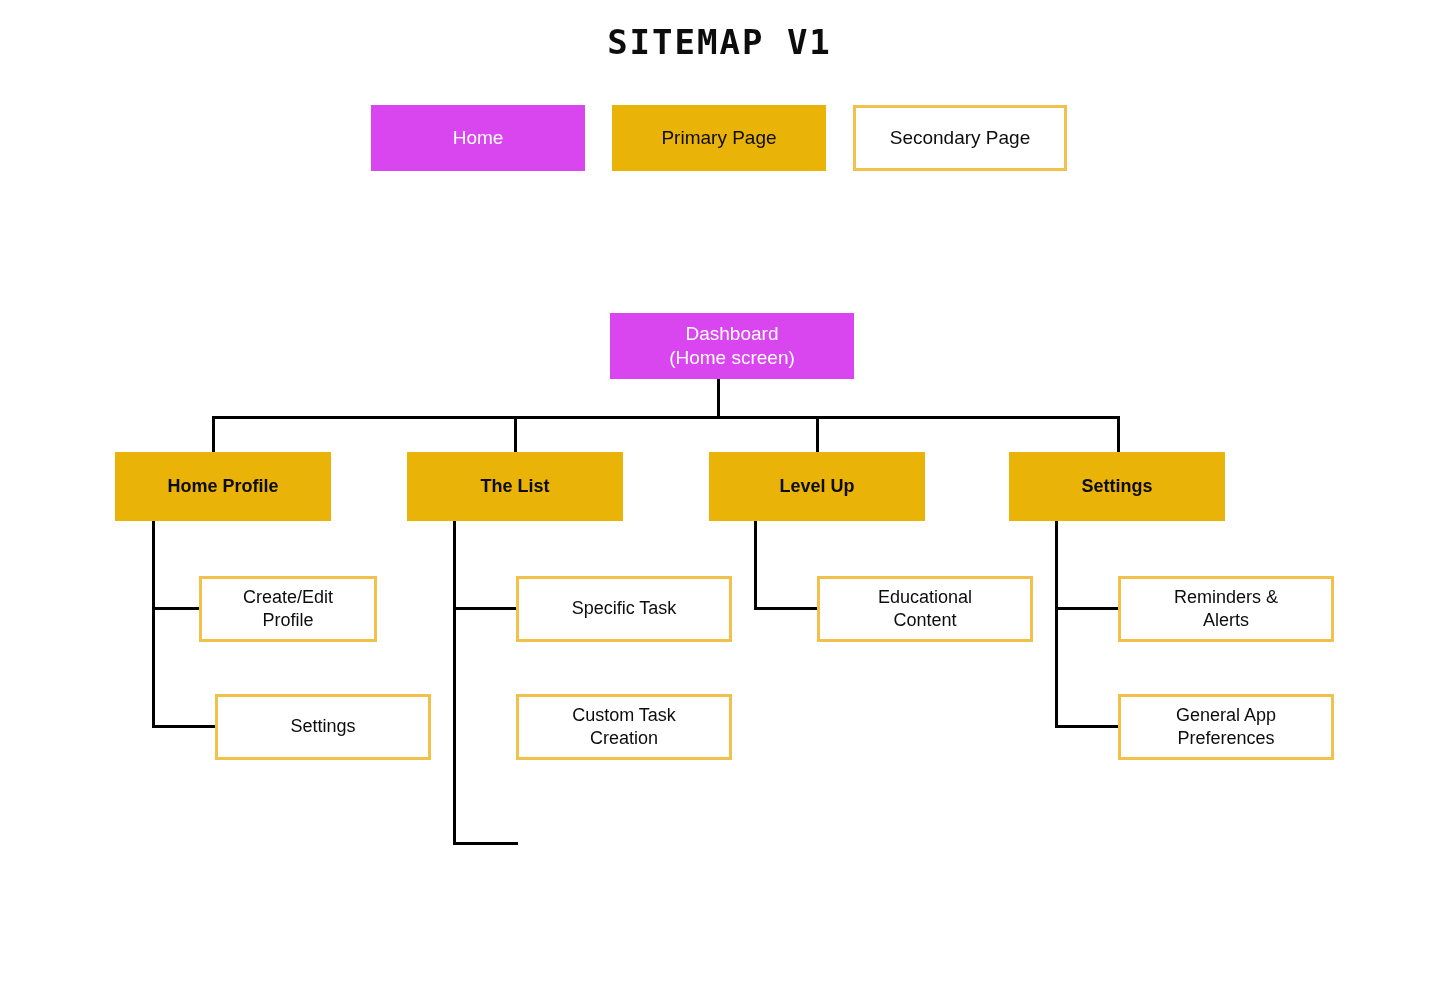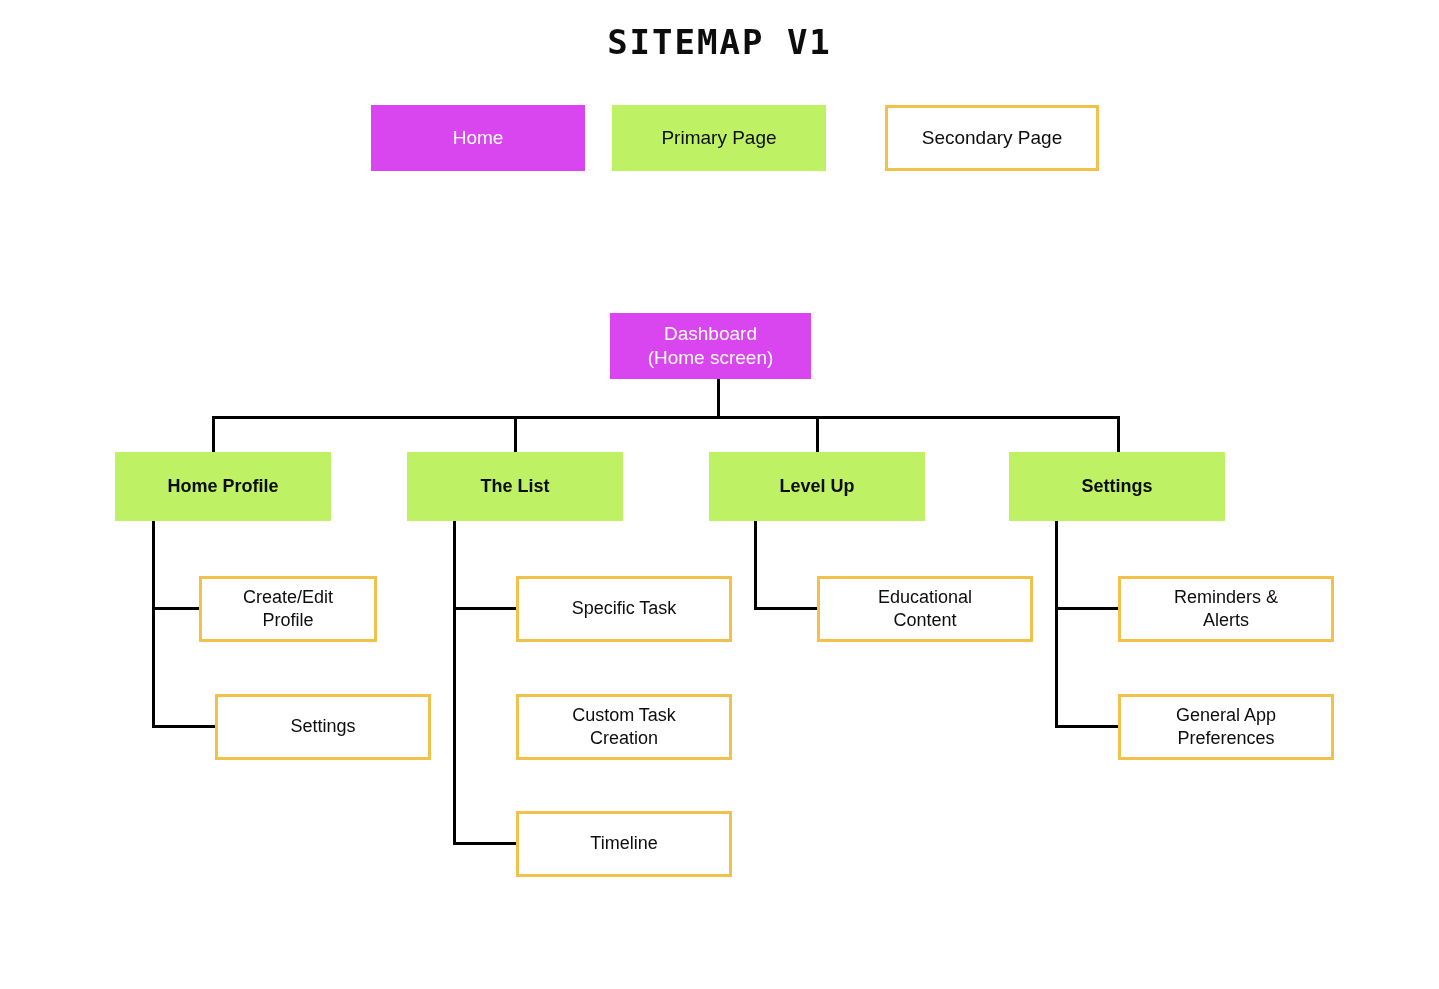--- a/index.html
+++ b/index.html
@@ -48,21 +48,21 @@
     white-space: pre-line;
   }
   .node-home {
     background: #d946ef;
     color: #ffffff;
     border: none;
     font-size: 19px;
     font-weight: 400;
   }
   .node-primary {
-    background: #bef264;
+    background: #eab308;
     color: #0d0d0d;
     border: none;
     font-size: 18px;
     font-weight: 700;
   }
   .node-secondary {
     background: #ffffff;
     color: #0d0d0d;
     border: 3px solid #F2C14B;
     font-size: 18px;
@@ -95,26 +95,26 @@
 
   <div class="legend">
     <div class="node node-home" style="left:371px; top:105px; width:214px; height:66px;">
       <span>Home</span>
     </div>
 
     <div class="node node-primary" style="left:612px; top:105px; width:214px; height:66px;">
       <span>Primary Page</span>
     </div>
 
-    <div class="node node-secondary" style="left:853px; top:105px; width:214px; height:66px;margin-left:32px;">
+    <div class="node node-secondary" style="left:853px; top:105px; width:214px; height:66px;">
       <span>Secondary Page</span>
     </div>
   </div>
 
-  <div class="node node-home" style="left:610px; top:313px; width:201px; height:66px;">
+  <div class="node node-home" style="left:610px; top:313px; width:244px; height:66px;">
     <span>Dashboard
 (Home screen)</span>
   </div>
 
   <div class="line line-v" style="left:717px; top:379px; height:39px;"></div>
   <div class="line line-h" style="left:212px; top:416px; width:908px;"></div>
 
   <div class="line line-v" style="left:212px; top:416px; height:37px;"></div>
   <div class="line line-v" style="left:514px; top:416px; height:37px;"></div>
   <div class="line line-v" style="left:816px; top:416px; height:37px;"></div>
@@ -155,23 +155,20 @@
 
   <div class="node node-secondary" style="left:516px; top:576px; width:216px; height:66px;">
     <span>Specific Task</span>
   </div>
 
   <div class="node node-secondary" style="left:516px; top:694px; width:216px; height:66px;">
     <span>Custom Task
 Creation</span>
   </div>
 
-  <div class="node node-secondary" style="left:516px; top:811px; width:216px; height:66px;">
-    <span>Timeline</span>
-  </div>
 
   <div class="line line-v" style="left:754px; top:521px; height:89px;"></div>
   <div class="line line-h" style="left:754px; top:607px; width:65px;"></div>
 
   <div class="node node-secondary" style="left:817px; top:576px; width:216px; height:66px;">
     <span>Educational
 Content</span>
   </div>
 
   <div class="line line-v" style="left:1055px; top:521px; height:207px;"></div>

